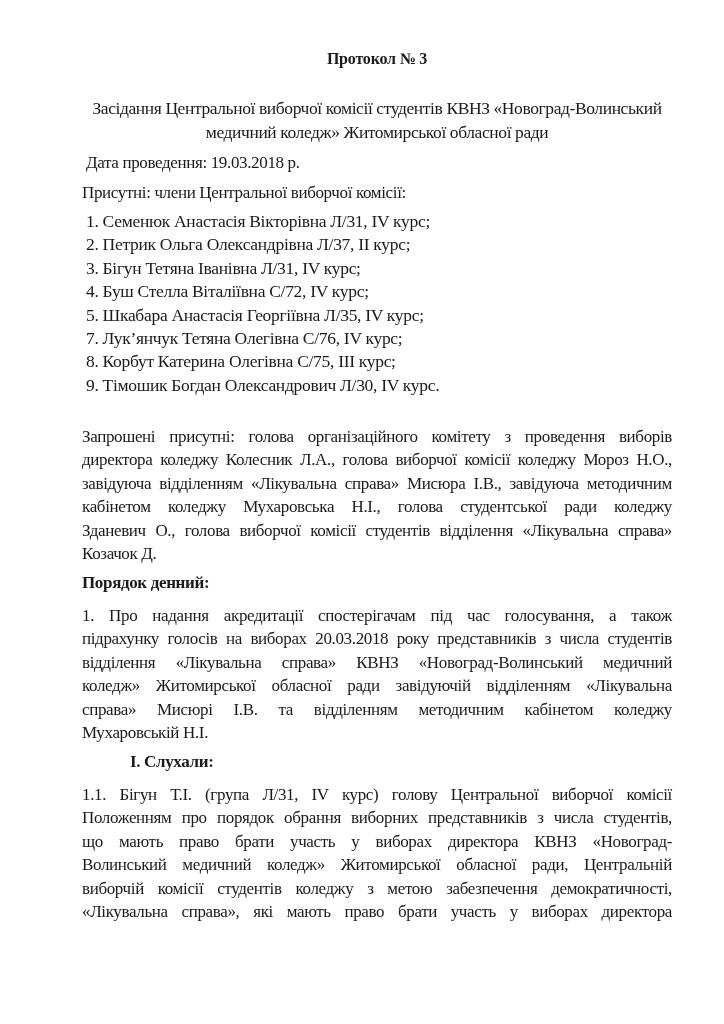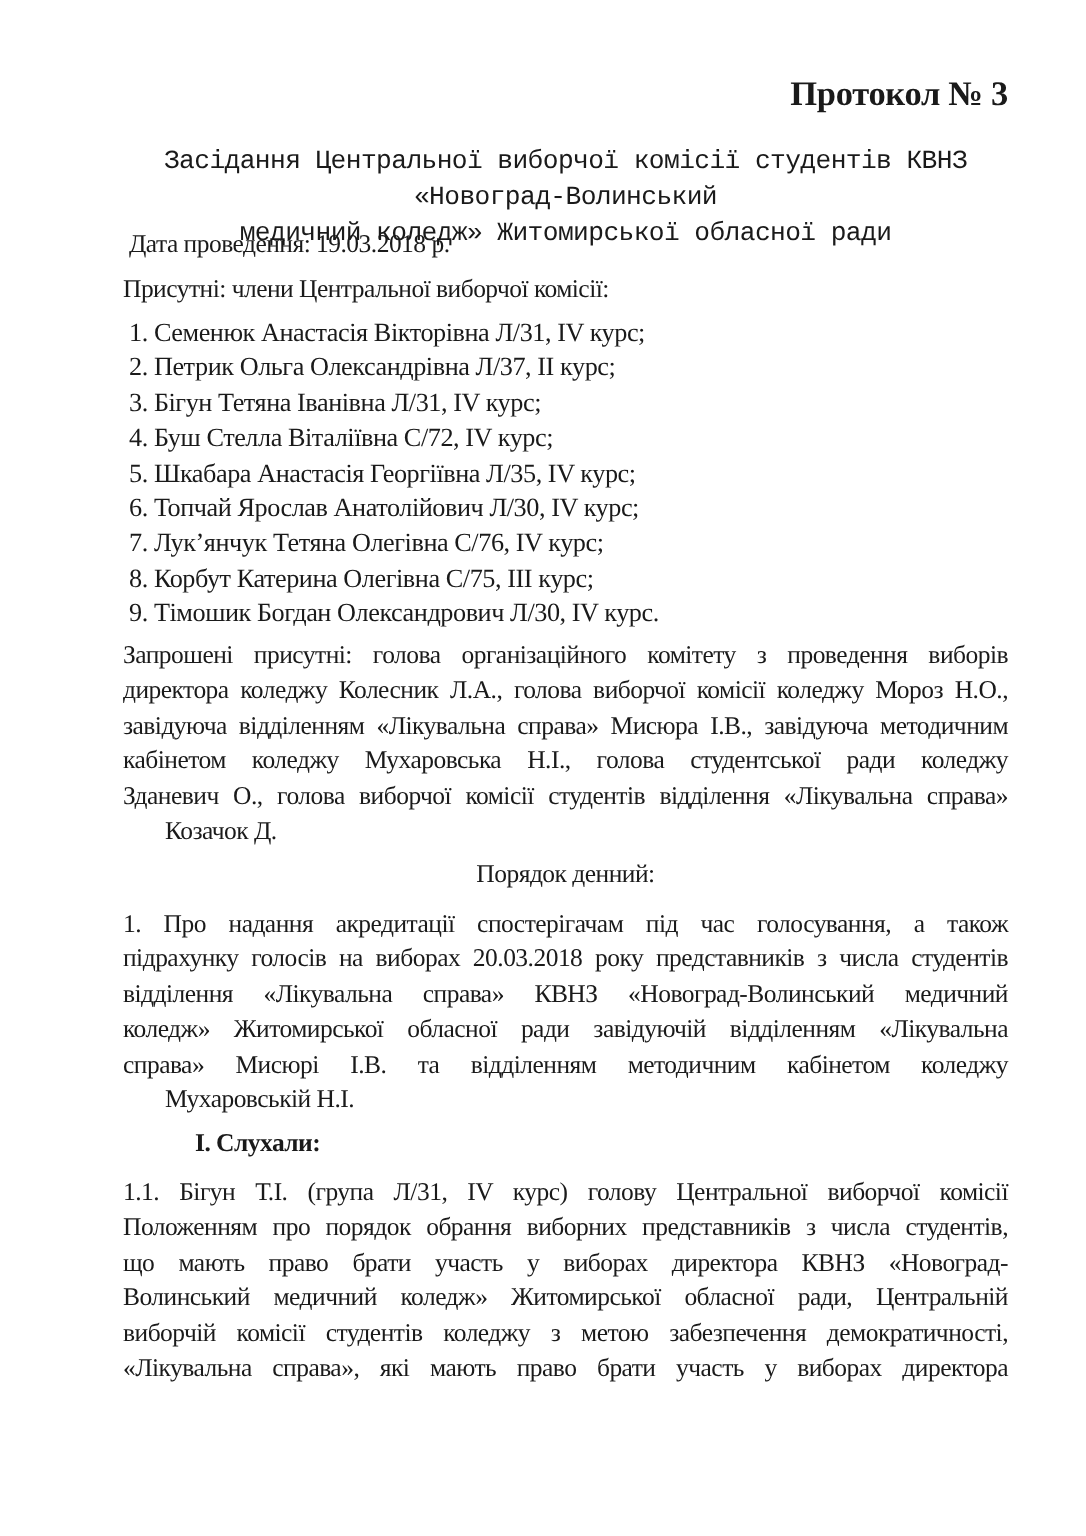--- a/index.html
+++ b/index.html
@@ -1,29 +1,29 @@
 <!DOCTYPE html>
 <html><head>
 <meta charset="utf-8">
 <style>
   html, body { margin: 0; padding: 0; background: #ffffff; }
   body { width: 724px; height: 1024px; overflow: hidden; position: relative;
          font-family: "Liberation Serif", serif; color: #1a1a1a; }
   .page { position: absolute; left: 82px; top: 0; width: 590px; }
-  .title { position: absolute; left: 0; width: 590px; top: 50px; text-align: right;
-           font-weight: bold; font-size: 23px; letter-spacing: -0.2px; }
+  .title { position: absolute; left: 0; width: 590px; top: 50px; text-align: center;
+           font-weight: bold; font-size: 16px; letter-spacing: -0.2px; }
   .subtitle { position: absolute; left: 0; width: 590px; top: 96px; text-align: center;
-              font-size: 17.5px; line-height: 24px; letter-spacing: -0.4px; font-family: Liberation Mono, monospace; }
+              font-size: 17.5px; line-height: 24px; letter-spacing: -0.4px; }
   .p { position: absolute; left: 0; width: 590px; font-size: 17px; line-height: 23.4px;
        letter-spacing: -0.35px; }
   .jl { display: block; width: 590px; text-align: justify; text-align-last: justify; }
-  .jl.last { text-align-last: left; margin-left: 28px; }
+  .jl.last { text-align-last: left; }
   .list { position: absolute; left: 4px; top: 210px; font-size: 17.5px; line-height: 23.4px; letter-spacing: -0.3px; font-family: Liberation Serif, serif; }
   .list div { height: 23.4px; }
-  .center { text-align: center; font-weight: normal; }
+  .center { text-align: left; font-weight: bold; }
   .bold { font-weight: bold; margin-left: 48px; }
 </style>
 </head>
 <body>
 
 <div class="page">
 
   <div class="title">Протокол № 3</div>
 
   <div class="subtitle">
@@ -34,21 +34,20 @@
   <div class="p" style="top:151px; left:4px;">Дата проведення: 19.03.2018 р.</div>
 
   <div class="p" style="top:181px;">Присутні: члени Центральної виборчої комісії:</div>
 
   <div class="list">
     <div>1. Семенюк Анастасія Вікторівна Л/31, IV курс;</div>
     <div>2. Петрик Ольга Олександрівна Л/37, II курс;</div>
     <div>3. Бігун Тетяна Іванівна Л/31, IV курс;</div>
     <div>4. Буш Стелла Віталіївна С/72, IV курс;</div>
     <div>5. Шкабара Анастасія Георгіївна Л/35, IV курс;</div>
-    <div>6. Топчай Ярослав Анатолійович Л/30, IV курс;</div>
     <div>7. Лук’янчук Тетяна Олегівна С/76, IV курс;</div>
     <div>8. Корбут Катерина Олегівна С/75, III курс;</div>
     <div>9. Тімошик Богдан Олександрович Л/30, IV курс.</div>
   </div>
 
   <div class="p" style="top:425px;">
     <span class="jl">Запрошені присутні: голова організаційного комітету з проведення виборів</span>
     <span class="jl">директора коледжу Колесник Л.А., голова виборчої комісії коледжу Мороз Н.О.,</span>
     <span class="jl">завідуюча відділенням «Лікувальна справа» Мисюра І.В., завідуюча методичним</span>
     <span class="jl">кабінетом коледжу Мухаровська Н.І., голова студентської ради коледжу</span>

